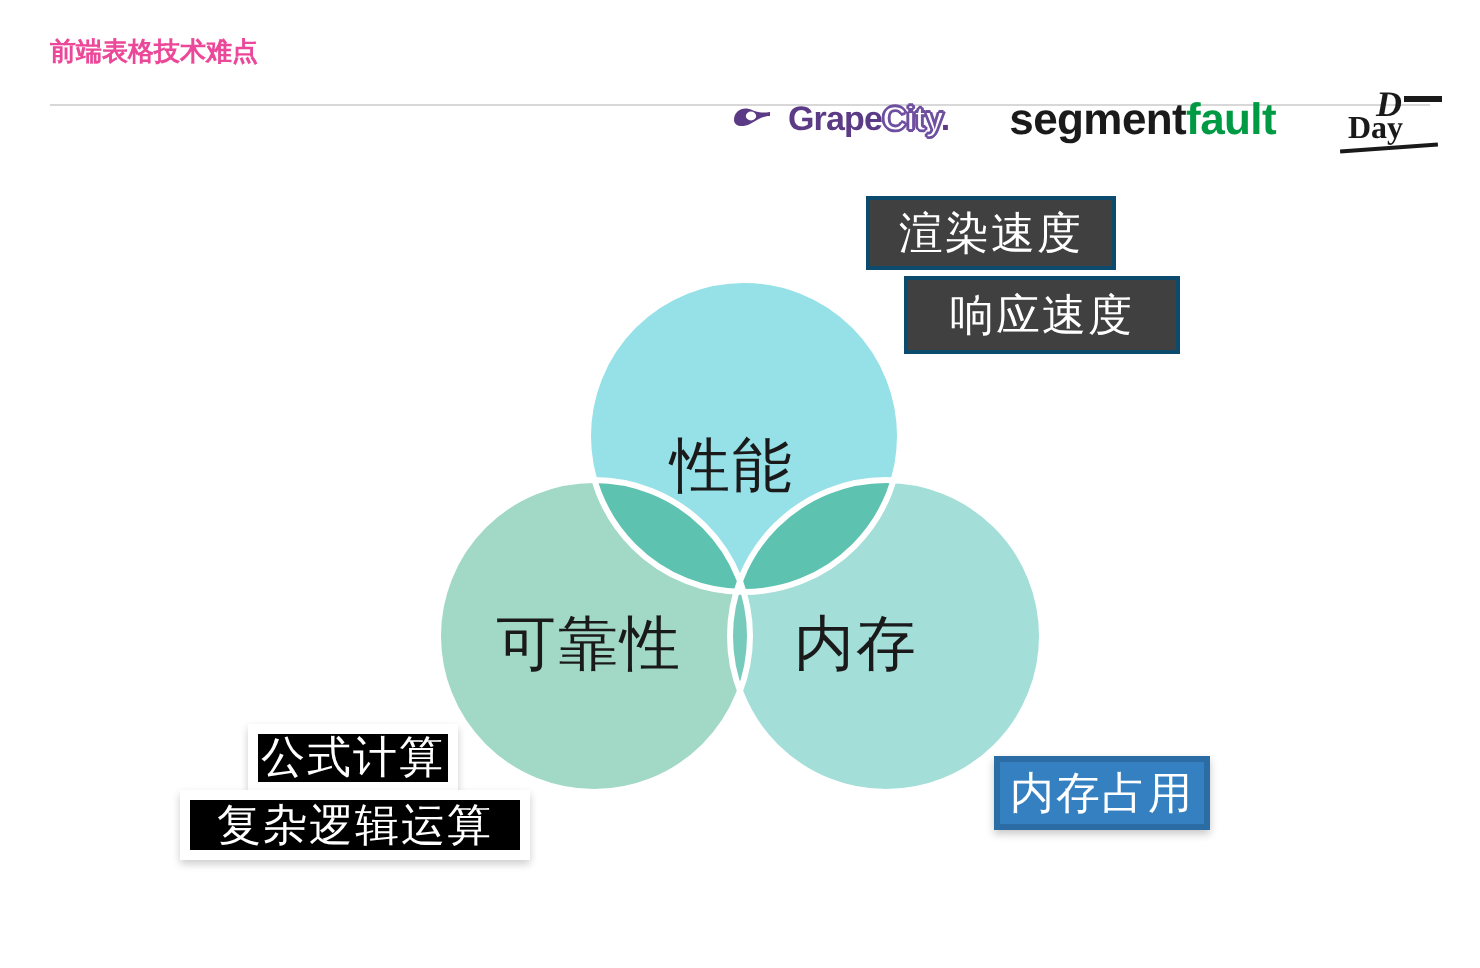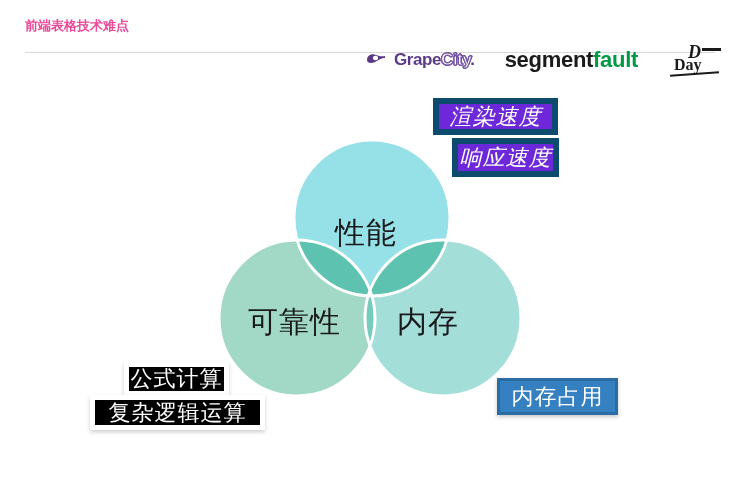--- a/index.html
+++ b/index.html
@@ -147,40 +147,39 @@
     display: flex;
     align-items: center;
     justify-content: center;
     color: #ffffff;
     font-size: 22px;
     letter-spacing: 1px;
     white-space: nowrap;
     box-sizing: border-box;
   }
   .callout.blue-bright {
-    background: #6d28d9;
-    border: 6px solid #0c4a6e;
-    font-style: italic;
+    background: #404040;
+    border: 2px solid #0c4a6e;
   }
   .callout.blue-deep {
     background: #3580c0;
     border: 3px solid #2b6ca4;
     box-shadow: 0 2px 4px rgba(0,0,0,0.22);
   }
   .callout.cyan {
     background: #000000;
     border: 5px solid #ffffff;
     box-shadow: 0 2px 4px rgba(0,0,0,0.20);
   }
 
   #callout-render   { left: 433px; top: 98px;  width: 125px; height: 37px; }
-  #callout-response { left: 452px; top: 138px; width: 107px; height: 39px; }
+  #callout-response { left: 452px; top: 138px; width: 138px; height: 39px; }
   #callout-formula  { left: 124px; top: 362px; width: 105px; height: 34px; }
   #callout-logic    { left: 90px;  top: 395px; width: 175px; height: 35px; }
-  #callout-memory   { left: 497px; top: 378px; width: 121px; height: 37px; text-align: center; }
+  #callout-memory   { left: 497px; top: 378px; width: 108px; height: 37px; text-align: center; }
 </style>
 </head>
 <body>
 
 <div id="header">
 
   <div id="slide-title">前端表格技术难点</div>
 
   <div id="header-divider"></div>
 

